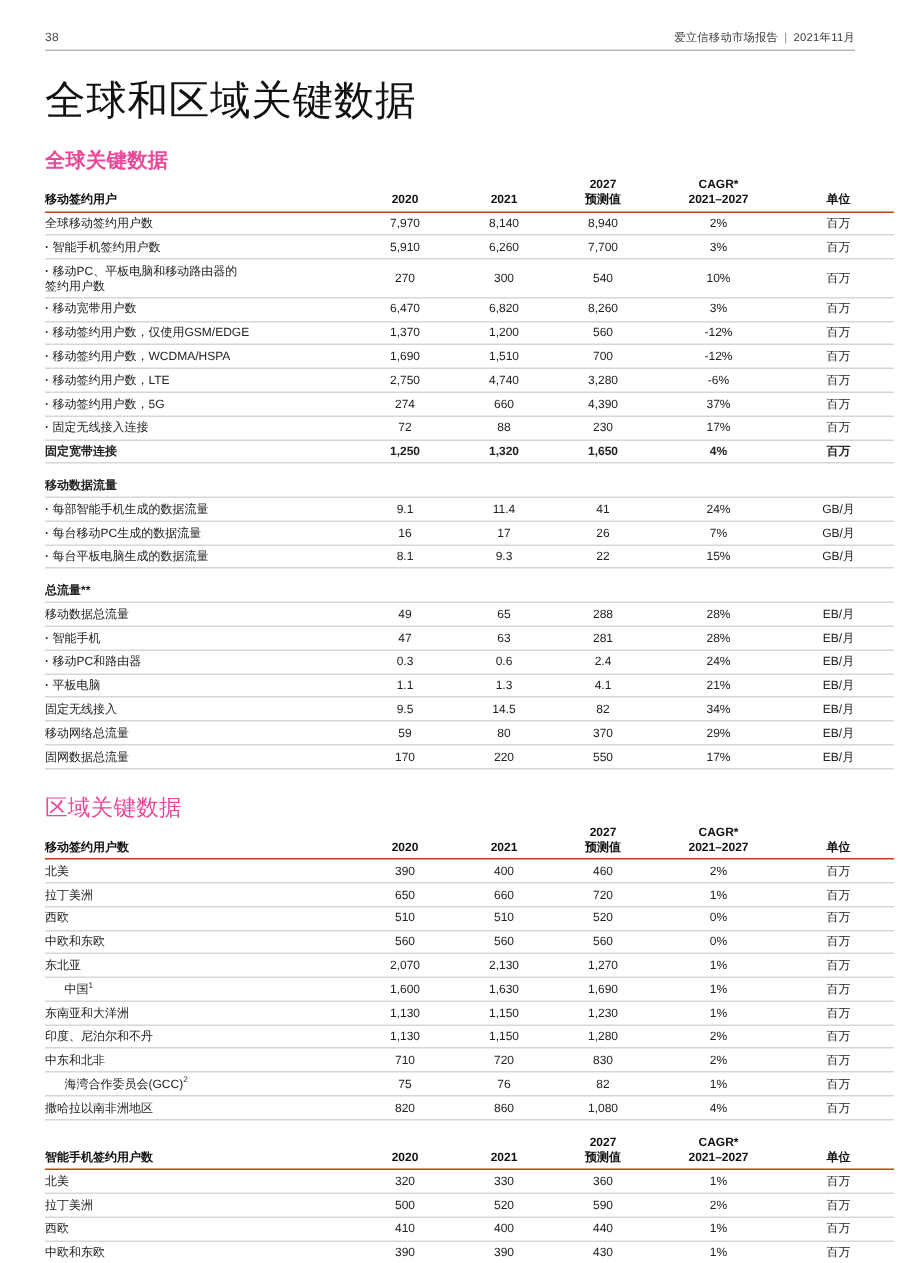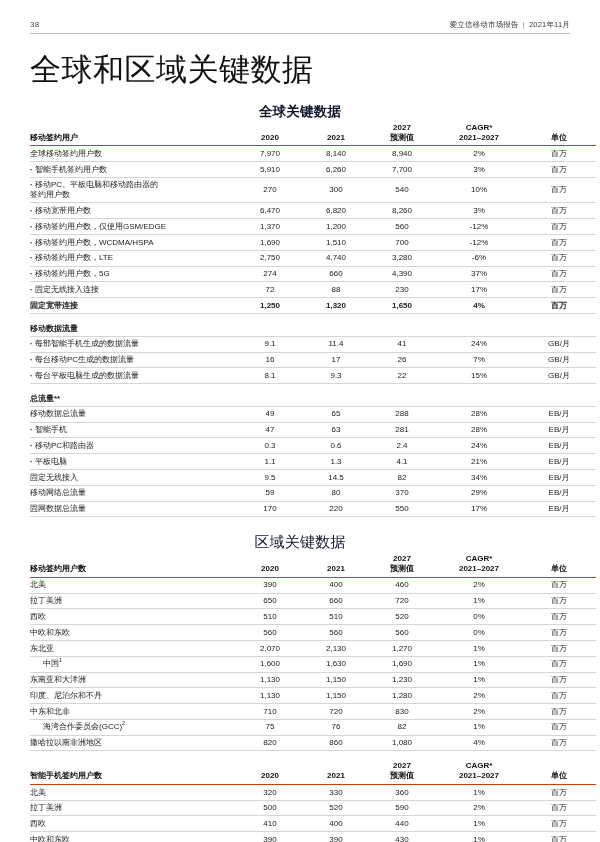--- a/index.html
+++ b/index.html
@@ -46,36 +46,35 @@
     padding-left: 36px;
   }
   .runhead-sep {
     display: inline-block;
     padding: 0 4px;
     color: #8a8a8a;
   }
 
   
   .page-title {
-    font-size: 31px;
+    font-size: 27px;
     font-weight: 300;
     letter-spacing: 0.5px;
     margin: 18px 0 0 0;
     line-height: 1.15;
     color: #111111;
   }
 
   
   .section-heading {
     font-size: 13.5px;
     font-weight: 700;
     margin: 15px 0 2px 0;
     letter-spacing: 0.2px;
-    color: #0f172a;
-    text-align: center;
+    color: #ec4899;
   }
   .section-heading.regional {
     font-size: 15px;
     font-weight: 300;
     margin-top: 16px;
   }
 
   
   table.dt {
     width: 100%;

